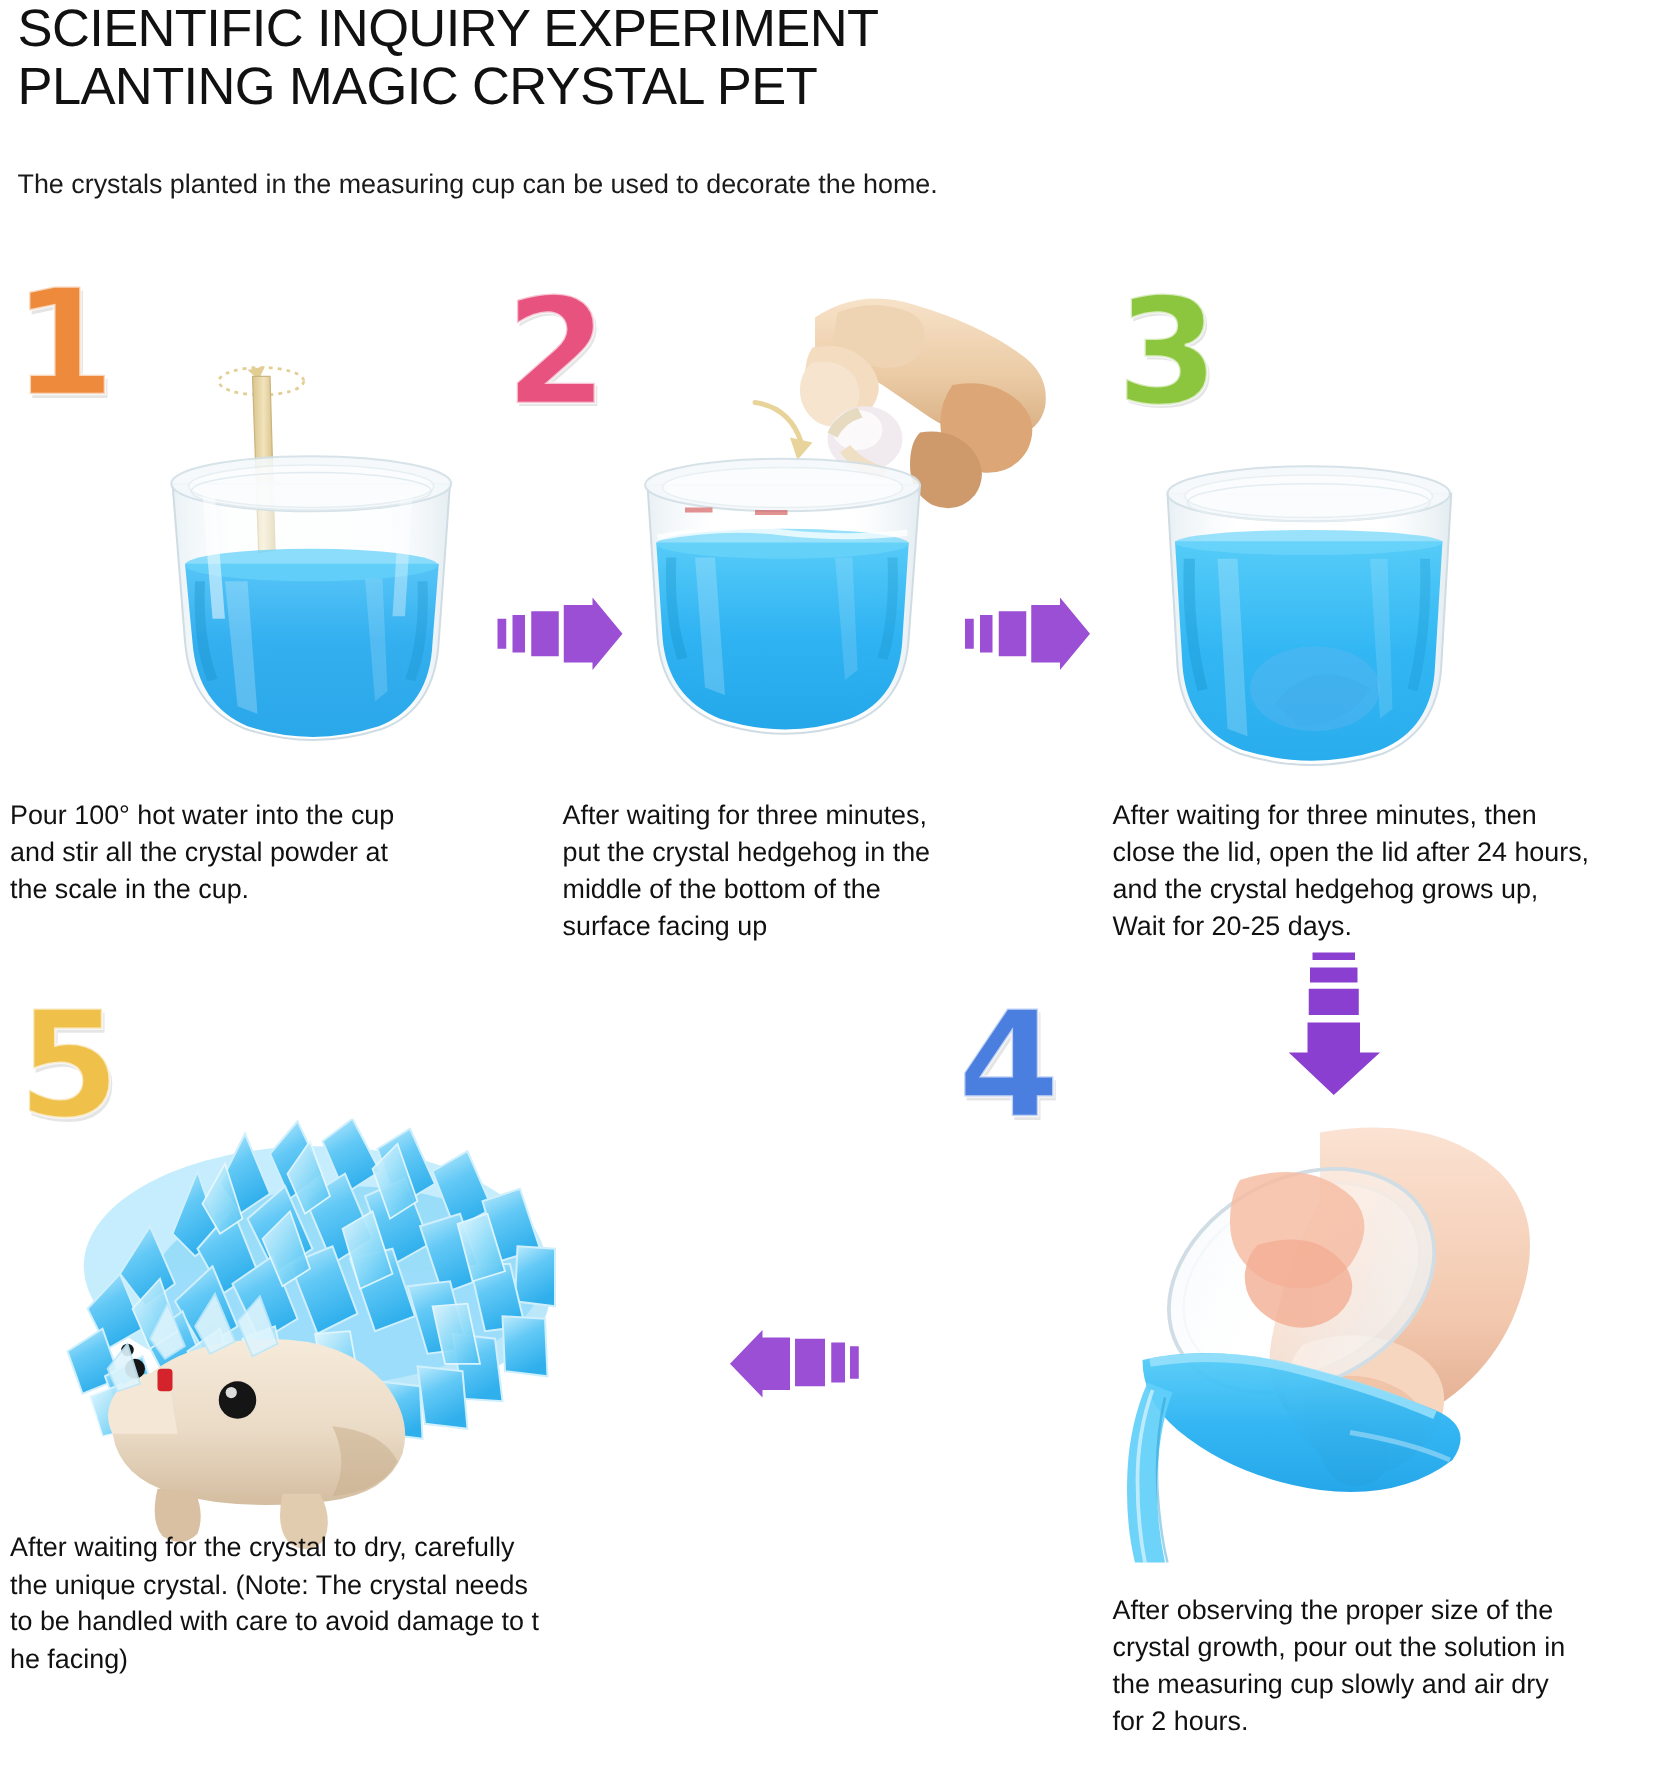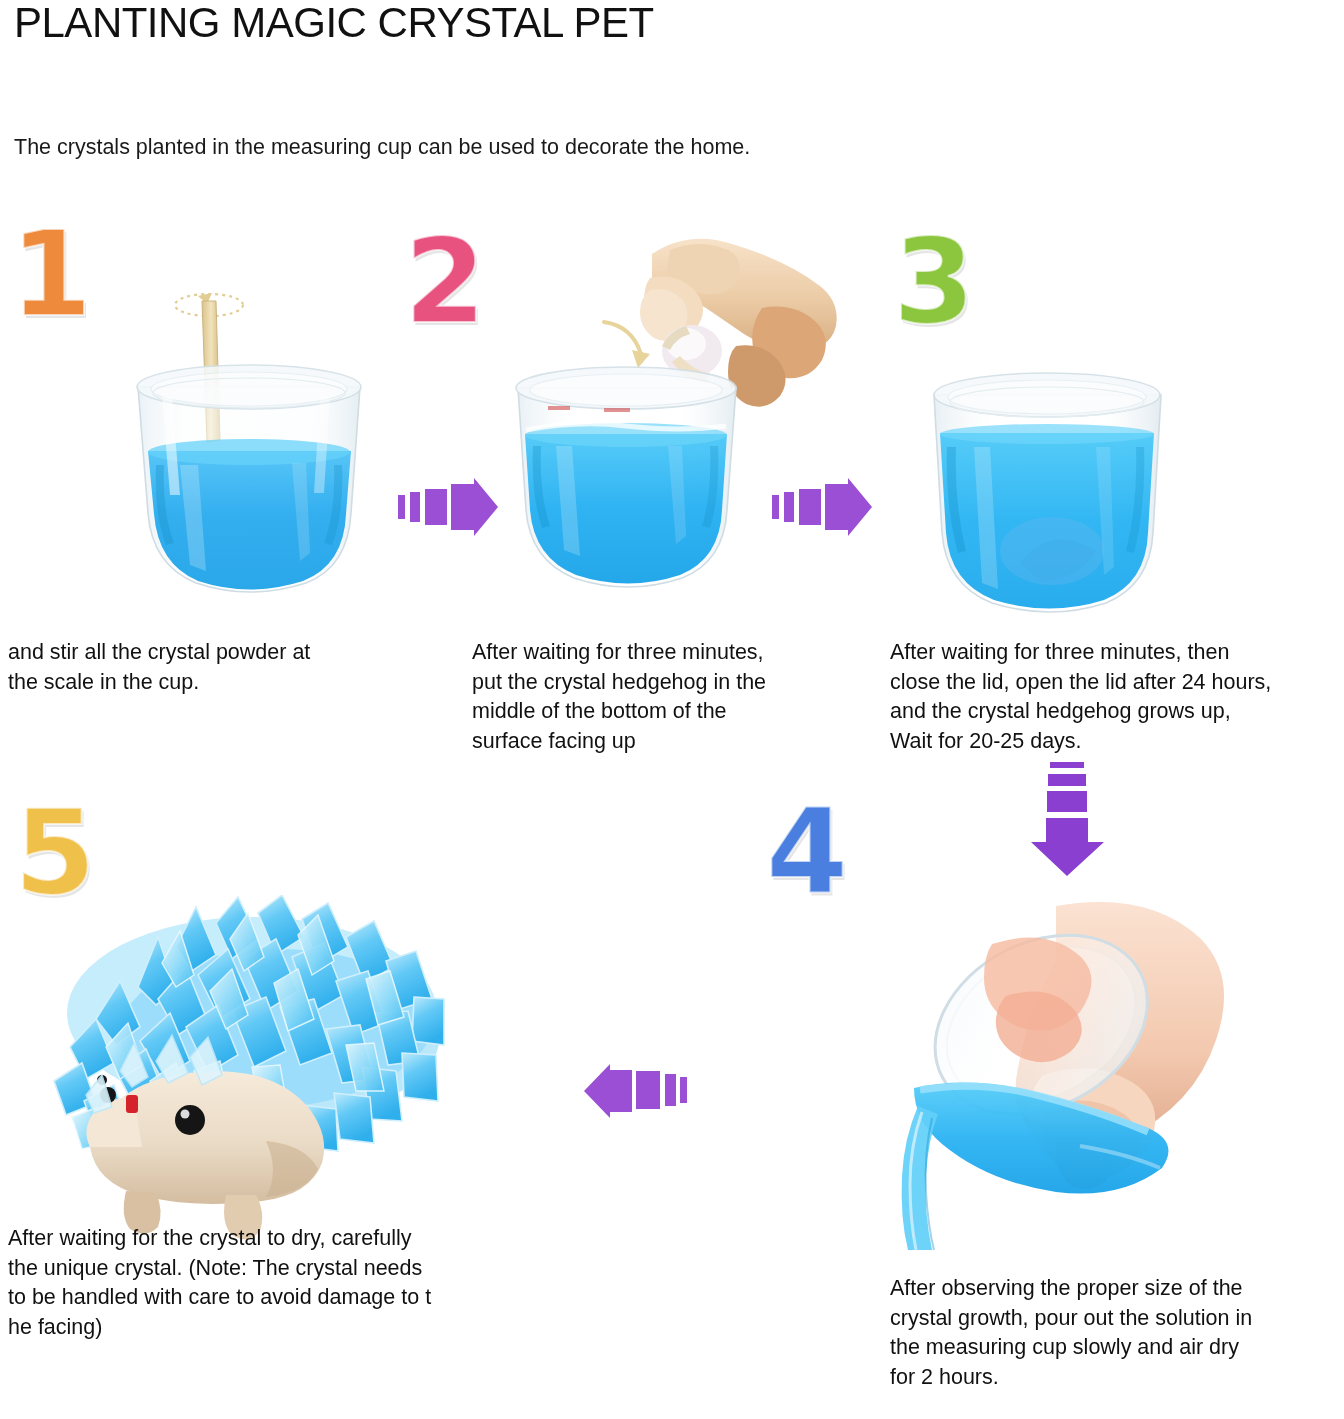--- a/index.html
+++ b/index.html
@@ -60,20 +60,21 @@
   
   .arrow { position: absolute; }
 
   
   .panel { position: absolute; }
 </style>
 </head>
 <body>
 
 <div id="header">
+  <div class="title-line">SCIENTIFIC INQUIRY EXPERIMENT</div>
   <div class="title-line">PLANTING MAGIC CRYSTAL PET</div>
 </div>
 
 <div id="intro">
   <div>The crystals planted in the measuring cup can be used to decorate the home.</div>
 </div>
 
 <div class="step-num" style="left:10px; top:215px; color:#ED8A3C;">1</div>
 
 <div class="step-num" style="left:404px; top:222px; color:#E8527F;">2</div>
@@ -394,25 +395,26 @@
       <polygon points="126,166 142,140 158,178 138,188"></polygon>
       <polygon points="160,162 178,142 192,180 172,190"></polygon>
       <polygon points="56,200 72,180 82,212 64,218"></polygon>
     </g>
 
     <path d="M236 246 Q276 250 288 274 Q276 298 236 302 Q250 276 236 246 Z" fill="#C9AE8E" opacity="0.55"></path>
   </svg>
 </div>
 
 <div class="caption" style="left:8px; top:638px; width:420px;">
+  <div>Pour 100° hot water into the cup</div>
   <div>and stir all the crystal powder at</div>
   <div>the scale in the cup.</div>
 </div>
 
-<div class="caption" style="left:472px; top:638px; width:430px;">
+<div class="caption" style="left:450px; top:638px; width:430px;">
   <div>After waiting for three minutes,</div>
   <div> put the crystal hedgehog in the</div>
   <div> middle of the bottom of the</div>
   <div>surface facing up</div>
 </div>
 
 <div class="caption" style="left:890px; top:638px; width:455px;">
   <div>After waiting for three minutes, then</div>
   <div>close the lid, open the lid after 24 hours,</div>
   <div>and the crystal hedgehog  grows up,</div>

